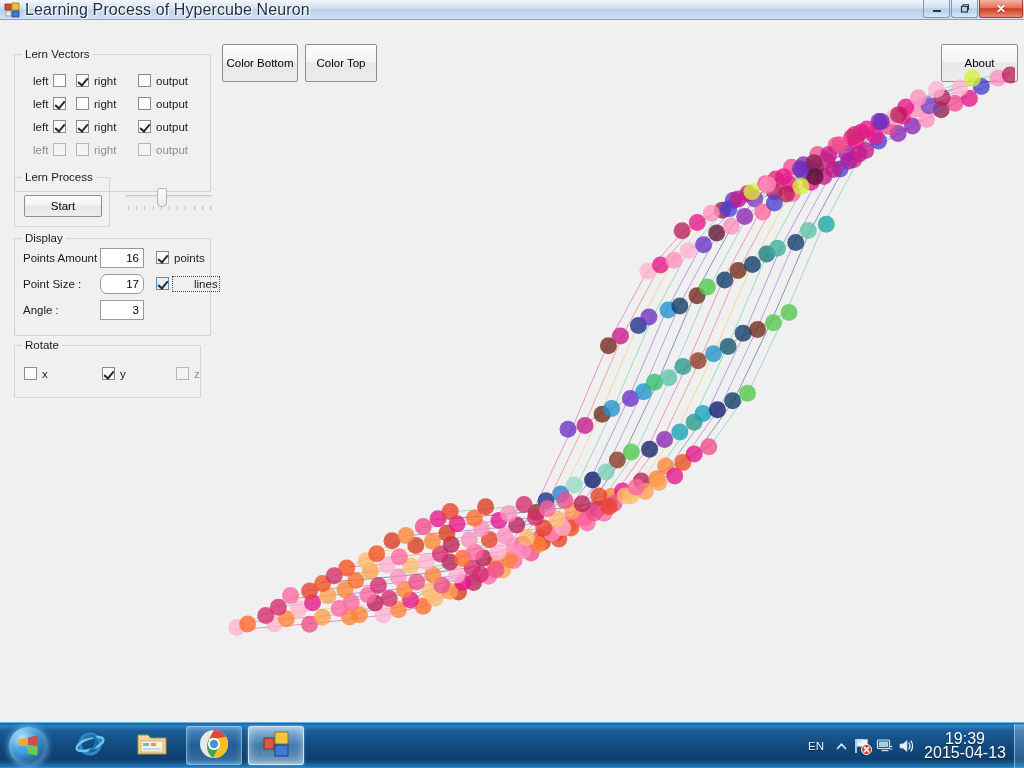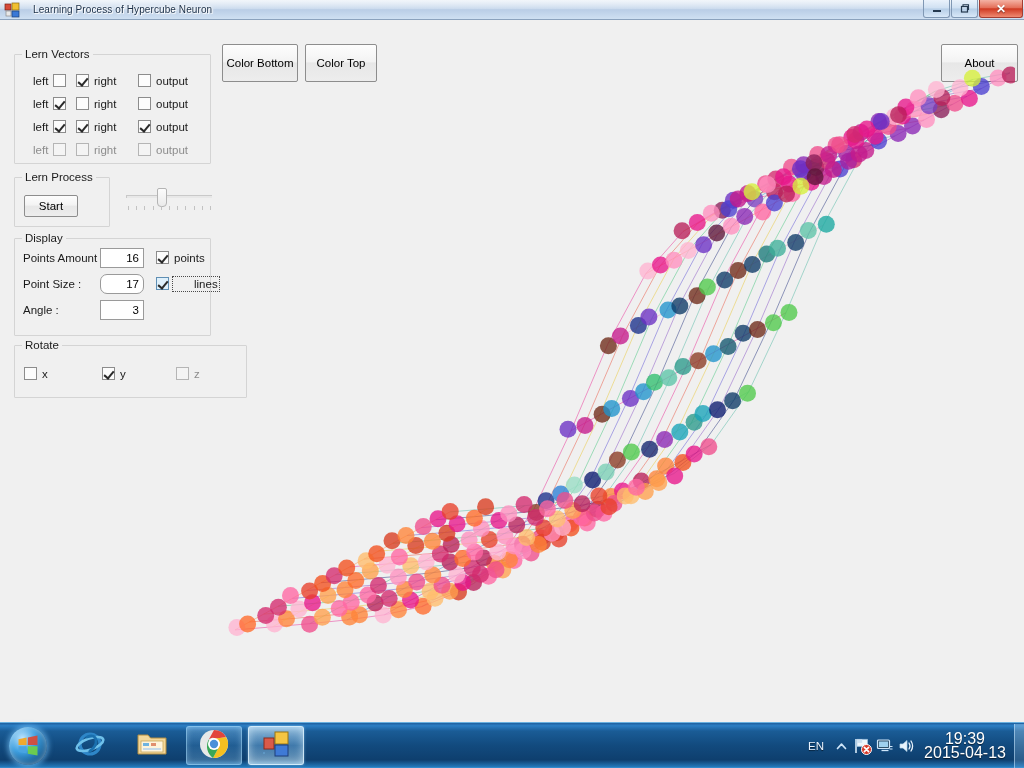--- a/index.html
+++ b/index.html
@@ -23,24 +23,23 @@
   }
   .titlebar::before{
     content:""; position:absolute; left:0; top:0; right:0; bottom:0;
     background: linear-gradient(to bottom, rgba(255,255,255,.65), rgba(255,255,255,0) 55%);
     pointer-events:none;
   }
   .tb-icon {
     position: relative; width: 16px; height: 16px; margin-left: 4px; margin-right: 5px; flex: none;
   }
   .tb-title {
-    position: relative; font-size: 10px; color: #1b2f47; letter-spacing: .1px;
+    position: relative; font-size: 16px; color: #1b2f47; letter-spacing: .1px;
     text-shadow: 0 0 3px #fff, 0 0 4px #fff, 1px 1px 0 rgba(255,255,255,.9);
     white-space: nowrap;
-    margin-left: 8px;
   }
   .tb-buttons { position: absolute; right: 1px; top: 0px; display: flex; gap: 1px; }
   .tb-btn {
     width: 27px; height: 18px; border: 1px solid #8098b4; border-top: none;
     border-radius: 0 0 3px 3px;
     background: linear-gradient(to bottom, #eaf2fb 0%, #cfe0f2 48%, #b5cde6 52%, #d8e8f8 100%);
     display: flex; align-items: center; justify-content: center;
     font-size: 9px; color: #24354a;
   }
   .tb-btn.close {
@@ -57,32 +56,32 @@
     position: absolute; height: 38px;
     background: linear-gradient(to bottom, #fdfdfd 0%, #f3f3f3 46%, #e7e7e7 50%, #ededed 100%);
     border: 1px solid #8d8d8d; border-radius: 2px;
     font-size: 11.5px; color: #000; font-family: "Liberation Sans", sans-serif;
     display: flex; align-items: center; justify-content: center;
     cursor: default;
   }
   #btn-color-bottom { left: 222px; top: 24px; width: 76px; }
   #btn-color-top    { left: 305px; top: 24px; width: 72px; }
   #btn-about        { left: 941px; top: 24px; width: 77px; }
-  #btn-start        { left: 9px;   top: 17px; width: 54px; height: 22px; }
+  #btn-start        { left: 9px;   top: 17px; width: 78px; height: 22px; }
 
   
   .gbox { position: absolute; border: 1px solid #d4d4d4; border-radius: 1px; }
   .gbox > .legend {
     position: absolute; top: -7px; left: 7px; padding: 0 3px;
     background: #f0f0f0; font-size: 11.5px; color: #1a1a1a; white-space: nowrap;
   }
-  #gb-lern-vectors { left: 14px; top: 34px; width: 197px; height: 110px; }
+  #gb-lern-vectors { left: 14px; top: 34px; width: 197px; height: 138px; }
   #gb-lern-process { left: 14px; top: 157px; width: 96px;  height: 50px; }
   #gb-display      { left: 14px; top: 218px; width: 197px; height: 98px; }
-  #gb-rotate       { left: 14px; top: 325px; width: 233px; height: 53px; }
+  #gb-rotate       { left: 14px; top: 325px; width: 187px; height: 53px; }
 
   
   .cb-wrap { position: absolute; display: flex; align-items: center; cursor: default; }
   .cb-wrap.rev { flex-direction: row-reverse; }
   .cbx {
     width: 13px; height: 13px; flex: none;
     border: 1px solid #8c8c8c; background: #fcfcfc;
     position: relative;
   }
   .cbx.on::after {

